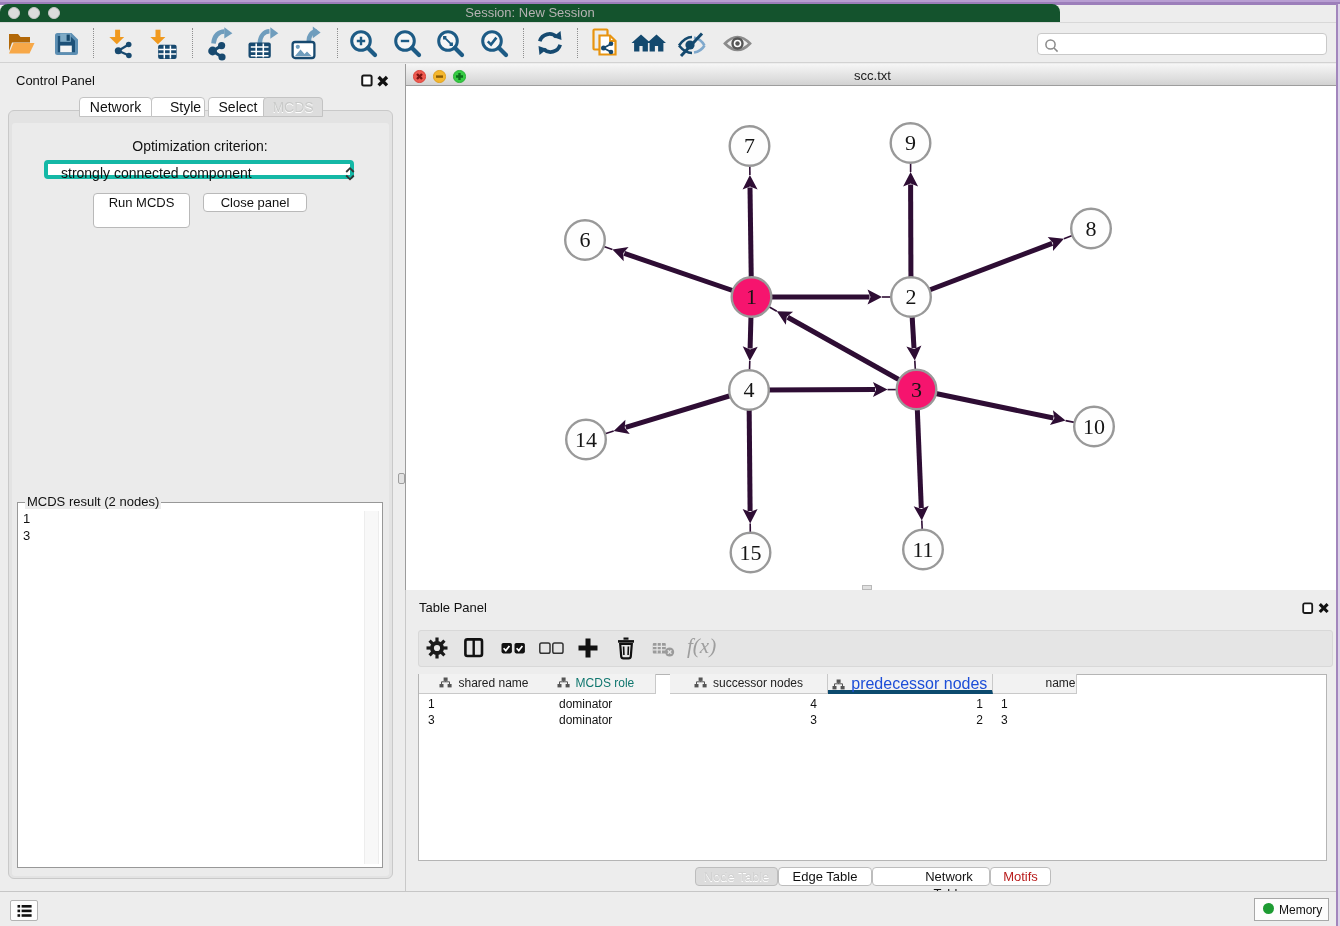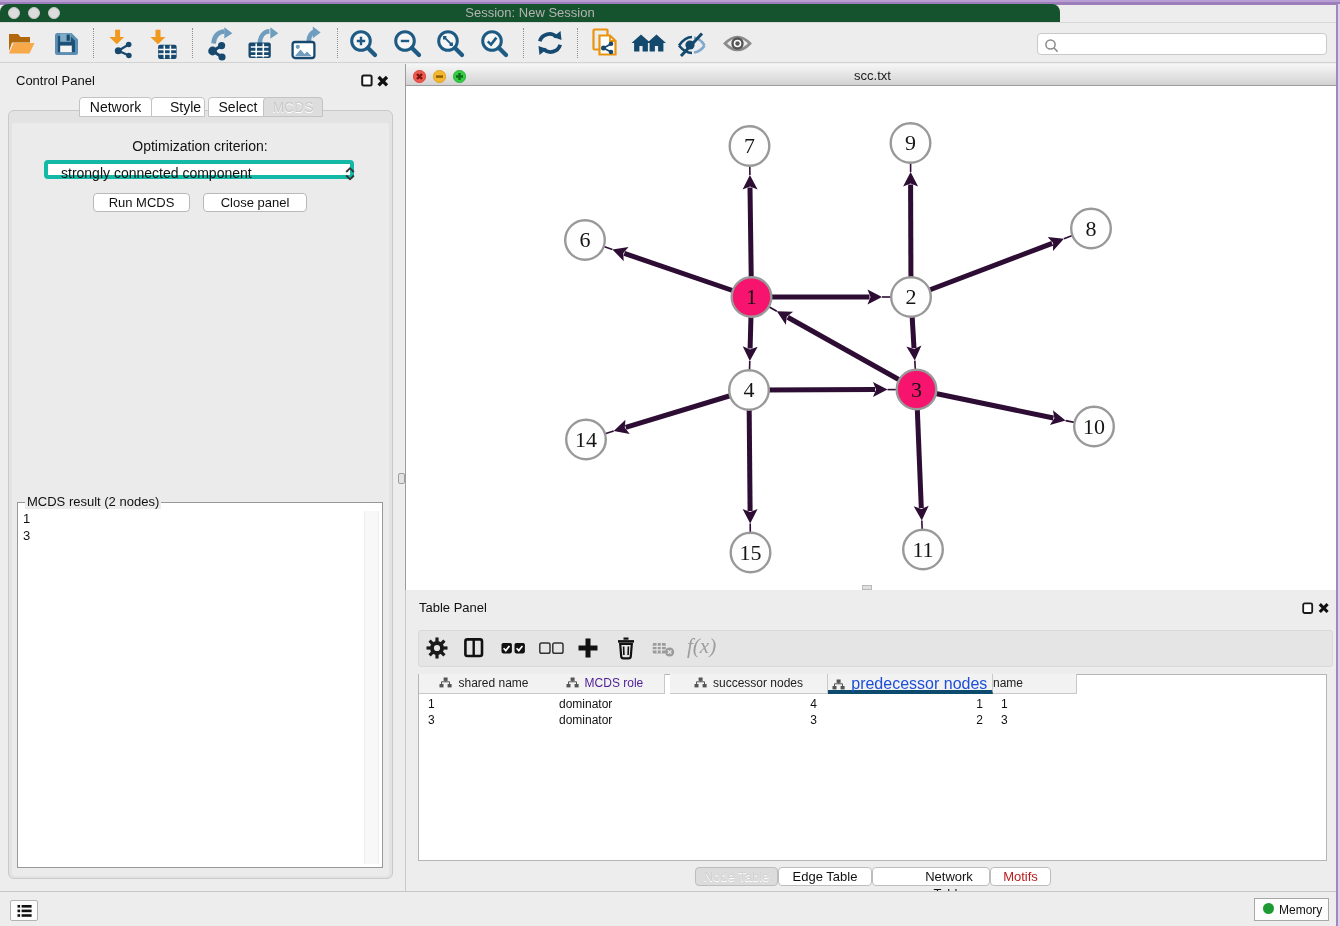--- a/index.html
+++ b/index.html
@@ -194,21 +194,21 @@
   <div class="tab sel" style="left:263px; top:34px; width:60px;">MCDS</div>
   <div class="abs" id="outerpanel"></div>
   <div class="abs" id="innerpanel"></div>
   <div class="abs" style="left:0; top:75px; width:400px; text-align:center; font-size:14px; color:#111;">Optimization criterion:</div>
   <div class="abs" style="left:44px; top:97px; width:310px; height:19px; background:#fff; border:4px solid #14b8a6; border-radius:4px;">
     <span style="position:absolute; left:13px; top:1px; font-size:14px; color:#111;">strongly connected component</span>
     <svg class="abs" style="left:296px;top:2px;" width="12" height="15">
         <path d="M2.2,6 L6,2.2 L9.8,6 M2.2,9.5 L6,13.3 L9.8,9.5" fill="none" stroke="#333" stroke-width="1.8"></path>
       </svg>
   </div>
-  <div class="btn" style="left:93px; top:130px; width:97px; height:19px; line-height:17px;">Run MCDS</div>
+  <div class="btn" style="left:93px; top:130px; width:97px; height:35px; line-height:17px;">Run MCDS</div>
   <div class="btn" style="left:203px; top:130px; width:104px; height:19px; line-height:17px;">Close panel</div>
   <div class="abs" style="left:17px; top:439px; width:366px; height:366px; background:#fff; border:1px solid #989898;"></div>
   <div class="abs" style="left:364px; top:448px; width:15px; height:353px; background:#f8f8f8; border-left:1px solid #ededed; border-right:1px solid #ededed;"></div>
   <div class="abs" style="left:25px; top:431px; font-size:13px; color:#111; background:#ebebeb; padding:0 2px;">MCDS result (2 nodes)</div>
   <div class="abs" style="left:23px; top:448px; font-size:13px; color:#111; line-height:16.5px;">1<br>3</div>
 </div>
 
 <div class="abs" style="left:398px; top:473px; width:7px; height:11px; background:#e2e2e2; border:1px solid #9f9f9f; border-radius:2px;"></div>
 
 <div class="abs" id="netwin">
@@ -358,39 +358,39 @@
       <path d="M15.8,9.2 l3.6,3.6 M19.4,9.2 l-3.6,3.6" stroke="#e5e5e5" stroke-width="1.4"></path>
     </svg>
     <div class="abs" style="left:281px;top:44px;font-family:'Liberation Serif',serif;font-style:italic;font-size:21px;color:#9E9E9E;">f(x)</div>
   <div class="abs" style="left:12px;top:84px;width:909px;height:187px;background:#fff;border:1px solid #b5b5b5;"></div>
     <div class="abs" style="left:12.5px;top:84px;width:132.0px;height:20px;background:#f2f2f2;border-right:1px solid #c9c9c9;border-bottom:1px solid #c9c9c9;font-size:12px;color:#222;text-align:center;line-height:19px;white-space:nowrap;"><svg width="13" height="11" style="vertical-align:-1px;margin-right:6px">
         <rect x="4.6" y="0.5" width="4" height="3.4" fill="#555"></rect>
         <rect x="0.5" y="7" width="4" height="3.4" fill="#555"></rect>
         <rect x="8.6" y="7" width="4" height="3.4" fill="#555"></rect>
         <path d="M2.5,7 v-2.2 h8 V7 M6.6,4.8 V4" stroke="#555" stroke-width="1" fill="none"></path>
       </svg>shared name</div>
-    <div class="abs" style="left:139px;top:84px;width:119.9px;height:20px;background:#f2f2f2;border-right:1px solid #c9c9c9;border-bottom:1px solid #c9c9c9;font-size:12px;color:#4c1d95;text-align:center;line-height:19px;white-space:nowrap;"><svg width="13" height="11" style="vertical-align:-1px;margin-right:6px">
+    <div class="abs" style="left:130px;top:84px;width:119.9px;height:20px;background:#f2f2f2;border-right:1px solid #c9c9c9;border-bottom:1px solid #c9c9c9;font-size:12px;color:#0f766e;text-align:center;line-height:19px;white-space:nowrap;"><svg width="13" height="11" style="vertical-align:-1px;margin-right:6px">
         <rect x="4.6" y="0.5" width="4" height="3.4" fill="#555"></rect>
         <rect x="0.5" y="7" width="4" height="3.4" fill="#555"></rect>
         <rect x="8.6" y="7" width="4" height="3.4" fill="#555"></rect>
         <path d="M2.5,7 v-2.2 h8 V7 M6.6,4.8 V4" stroke="#555" stroke-width="1" fill="none"></path>
       </svg>MCDS role</div>
     <div class="abs" style="left:264.4px;top:84px;width:157.2px;height:20px;background:#f2f2f2;border-right:1px solid #c9c9c9;border-bottom:1px solid #c9c9c9;font-size:12px;color:#222;text-align:center;line-height:19px;white-space:nowrap;"><svg width="13" height="11" style="vertical-align:-1px;margin-right:6px">
         <rect x="4.6" y="0.5" width="4" height="3.4" fill="#555"></rect>
         <rect x="0.5" y="7" width="4" height="3.4" fill="#555"></rect>
         <rect x="8.6" y="7" width="4" height="3.4" fill="#555"></rect>
         <path d="M2.5,7 v-2.2 h8 V7 M6.6,4.8 V4" stroke="#555" stroke-width="1" fill="none"></path>
       </svg>successor nodes</div>
     <div class="abs" style="left:421.6px;top:84px;width:165.4px;height:20px;background:#f2f2f2;border-right:1px solid #c9c9c9;border-bottom:4px solid #0c4a6e;font-size:16px;color:#1d4ed8;text-align:center;line-height:19px;white-space:nowrap;"><svg width="13" height="11" style="vertical-align:-1px;margin-right:6px">
         <rect x="4.6" y="0.5" width="4" height="3.4" fill="#555"></rect>
         <rect x="0.5" y="7" width="4" height="3.4" fill="#555"></rect>
         <rect x="8.6" y="7" width="4" height="3.4" fill="#555"></rect>
         <path d="M2.5,7 v-2.2 h8 V7 M6.6,4.8 V4" stroke="#555" stroke-width="1" fill="none"></path>
       </svg>predecessor nodes</div>
-    <div class="abs" style="left:587.0px;top:84px;width:83.5px;height:20px;background:#f2f2f2;border-right:1px solid #c9c9c9;border-bottom:1px solid #c9c9c9;font-size:12px;color:#222;text-align:left;line-height:19px;white-space:nowrap;">name</div>
+    <div class="abs" style="left:587.0px;top:84px;width:83.5px;height:20px;background:#f2f2f2;border-right:1px solid #c9c9c9;border-bottom:1px solid #c9c9c9;font-size:12px;color:#222;text-align:right;line-height:19px;white-space:nowrap;">name</div>
     <div class="abs" style="left:22px;top:106.5px;font-size:12px;color:#111;">1</div>
     <div class="abs" style="left:153px;top:106.5px;font-size:12px;color:#111;">dominator</div>
     <div class="abs" style="left:264px;top:106.5px;width:147px;text-align:right;font-size:12px;color:#111;">4</div>
     <div class="abs" style="left:421px;top:106.5px;width:156px;text-align:right;font-size:12px;color:#111;">1</div>
     <div class="abs" style="left:595px;top:106.5px;font-size:12px;color:#111;">1</div>
     <div class="abs" style="left:22px;top:122.5px;font-size:12px;color:#111;">3</div>
     <div class="abs" style="left:153px;top:122.5px;font-size:12px;color:#111;">dominator</div>
     <div class="abs" style="left:264px;top:122.5px;width:147px;text-align:right;font-size:12px;color:#111;">3</div>
     <div class="abs" style="left:421px;top:122.5px;width:156px;text-align:right;font-size:12px;color:#111;">2</div>
     <div class="abs" style="left:595px;top:122.5px;font-size:12px;color:#111;">3</div>

